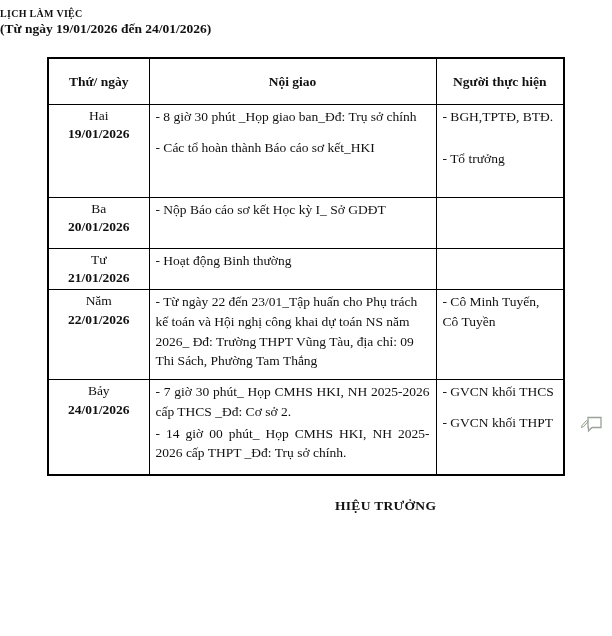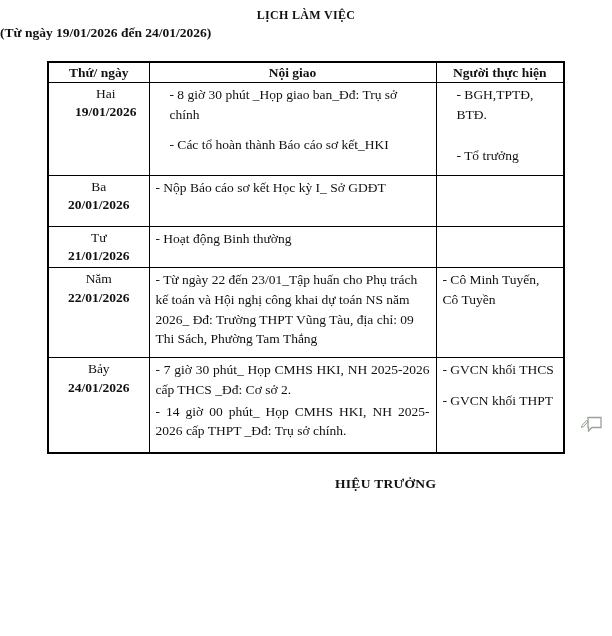--- a/index.html
+++ b/index.html
@@ -7,23 +7,23 @@
     width: 612px; height: 636px;
     background: #ffffff;
     font-family: "Liberation Serif", "DejaVu Serif", serif;
     color: #111111;
     position: relative;
     overflow: hidden;
   }
   .doc { padding-top: 8px; }
 
   .title {
-    text-align: center;
-    font-weight: bold;
-    font-size: 12px;
+    text-align: left;
+    font-weight: bold;
+    font-size: 10px;
     letter-spacing: 0.3px;
     margin: 0;
   }
   .subtitle {
     text-align: left;
     font-weight: bold;
     font-size: 13.5px;
     margin: 2px 0 0 0;
   }
 
@@ -41,34 +41,34 @@
   table.schedule th, table.schedule td {
     border: 1px solid #000000;
     padding: 2px 6px;
     vertical-align: top;
   }
   table.schedule { border: 2px solid #000; }
   table.schedule th {
     font-weight: bold;
     text-align: center;
     height: 17px;
-    padding: 1px 2px;
+    padding: 14px 2px;
     vertical-align: middle;
   }
 
   td.day { text-align: center; line-height: 1.35; }
   td.day .daydate { font-weight: bold; }
   td.mid { vertical-align: middle; }
 
   td p { margin: 0; line-height: 1.45; }
   p.gap-sm { margin-bottom: 2px; }
   p.gap-md { margin-bottom: 11px; }
   p.gap-lg { margin-bottom: 22px; }
 
-  tr.r1 td { height: 88px; padding-left: 20px; }
+  tr.r1 td { height: 88px; }
   tr.r2 td { height: 46px; }
   tr.r3 td { height: 25px; }
   tr.r4 td { height: 85px; }
   tr.r5 td { height: 62px; }
   tr.r6 td { height: 90px; }
 
   td.justify { text-align: justify; }
   tr.red-row td.content p, tr.red-row td.people p { color: var(--red, #e02417); }
 
   .note {

